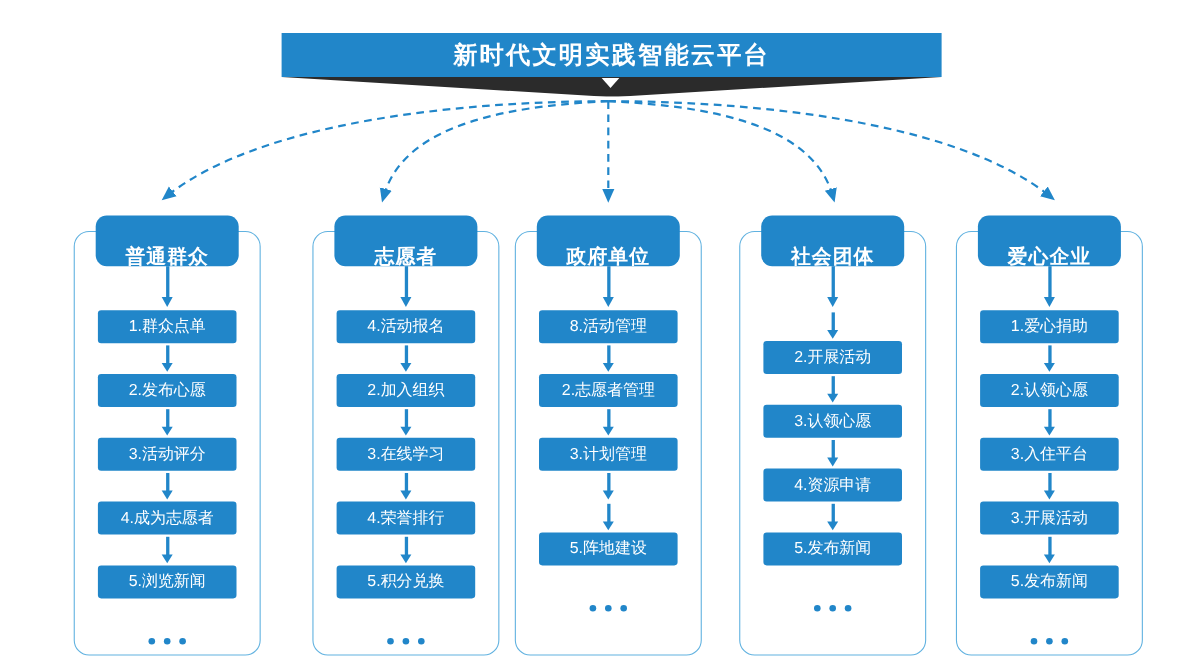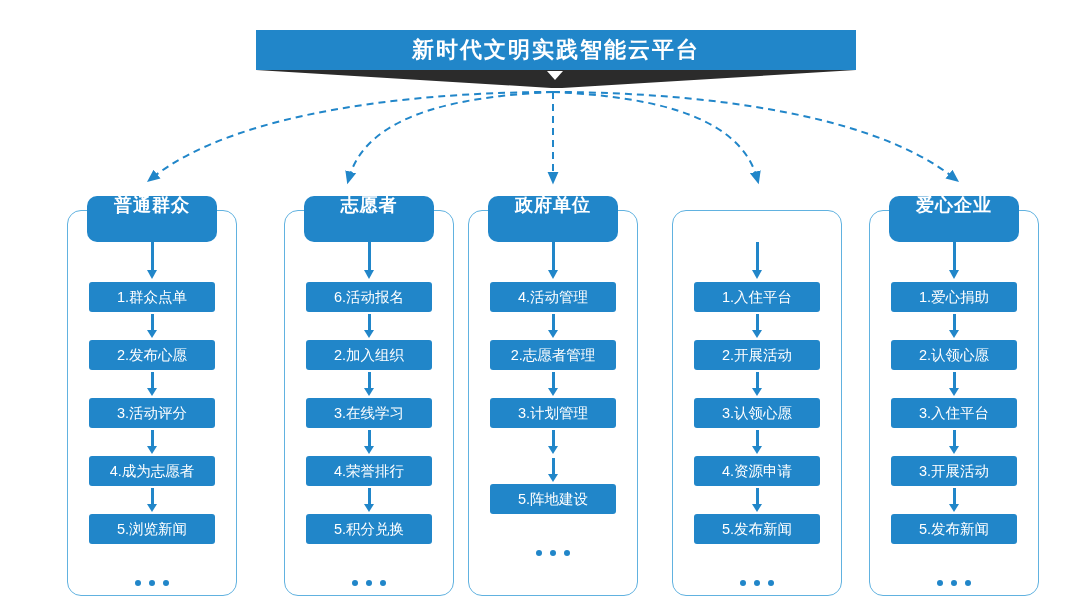--- a/index.html
+++ b/index.html
@@ -106,21 +106,21 @@
   }
   .col-header {
     position: absolute;
     left: 20px;
     top: 0;
     width: 130px;
     height: 46px;
     background: #2186c9;
     border-radius: 10px;
     display: flex;
-    align-items: flex-start;
+    align-items: flex-end;
     justify-content: center;
     z-index: 3;
   }
   .col-header-label {
     color: #ffffff;
     font-size: 18px;
     font-weight: bold;
     letter-spacing: 1px;
     line-height: 1;
     white-space: nowrap;
@@ -299,21 +299,21 @@
       <div class="col-frame"></div>
       <div class="col-header">
         <span class="col-header-label">志愿者</span>
       </div>
       <div class="arrow-head-gap">
         <span class="shaft"></span>
         <span class="head"></span>
       </div>
       <div class="col-items">
         <div class="item-box">
-            <span class="item-label">6.活动报名</span>
+            <span class="item-label">4.活动报名</span>
           </div>
         <div class="arrow-down">
             <span class="shaft"></span>
             <span class="head"></span>
           </div>
         <div class="item-box">
             <span class="item-label">2.加入组织</span>
           </div>
         <div class="arrow-down">
             <span class="shaft"></span>
@@ -348,21 +348,21 @@
       <div class="col-frame"></div>
       <div class="col-header">
         <span class="col-header-label">政府单位</span>
       </div>
       <div class="arrow-head-gap">
         <span class="shaft"></span>
         <span class="head"></span>
       </div>
       <div class="col-items">
         <div class="item-box">
-            <span class="item-label">4.活动管理</span>
+            <span class="item-label">8.活动管理</span>
           </div>
         <div class="arrow-down">
             <span class="shaft"></span>
             <span class="head"></span>
           </div>
         <div class="item-box">
             <span class="item-label">2.志愿者管理</span>
           </div>
         <div class="arrow-down">
             <span class="shaft"></span>
@@ -385,28 +385,28 @@
         <div class="ellipsis">
           <span class="dot"></span>
           <span class="dot"></span>
           <span class="dot"></span>
         </div>
       </div>
     </div>
 
     <div class="column" style="left:672px;">
       <div class="col-frame"></div>
+      <div class="col-header">
+        <span class="col-header-label">社会团体</span>
+      </div>
       <div class="arrow-head-gap">
         <span class="shaft"></span>
         <span class="head"></span>
       </div>
       <div class="col-items">
-        <div class="item-box">
-            <span class="item-label">1.入住平台</span>
-          </div>
         <div class="arrow-down">
             <span class="shaft"></span>
             <span class="head"></span>
           </div>
         <div class="item-box">
             <span class="item-label">2.开展活动</span>
           </div>
         <div class="arrow-down">
             <span class="shaft"></span>
             <span class="head"></span>

